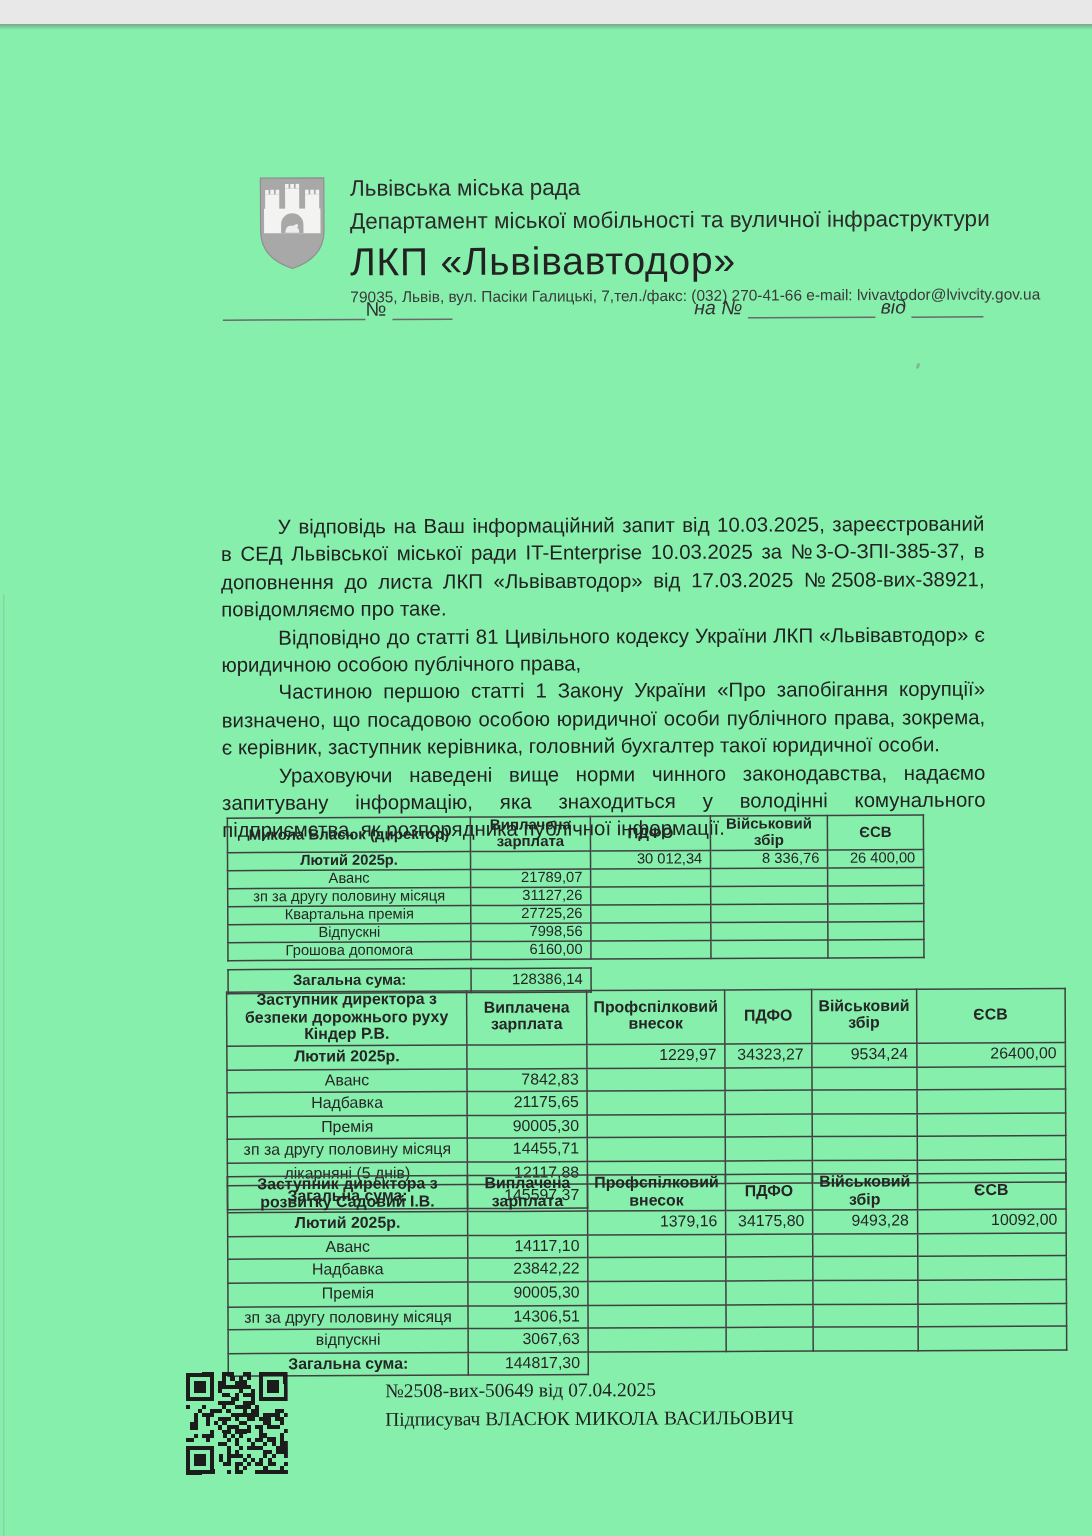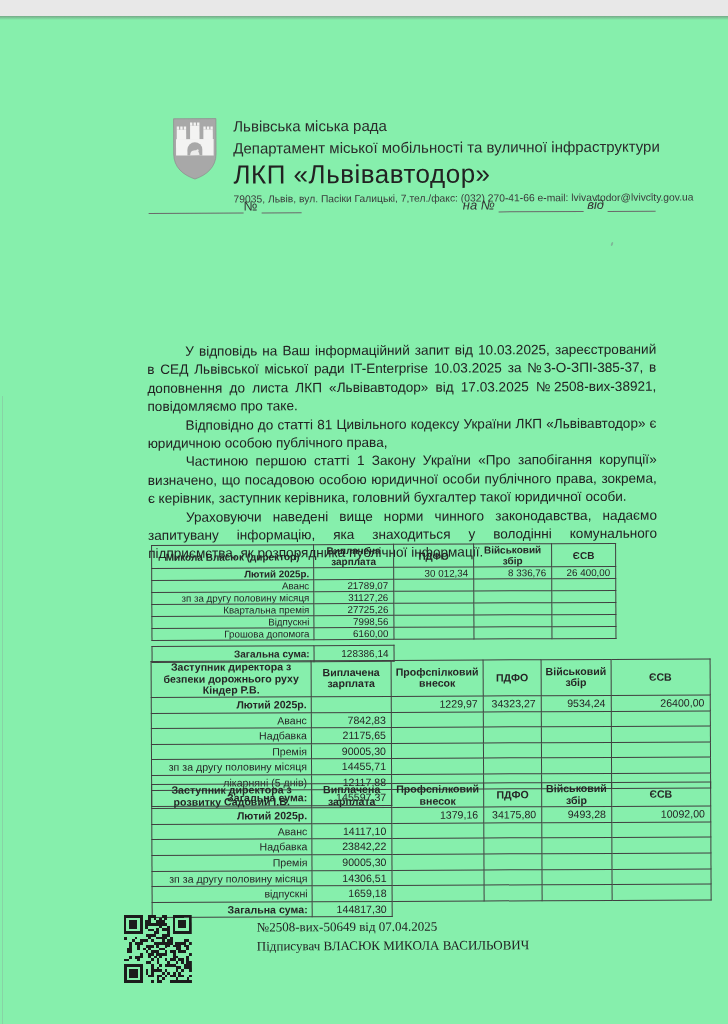--- a/index.html
+++ b/index.html
@@ -26,21 +26,21 @@
   
   .bodytext { position:absolute; left:148px; top:326px; width:509px;
     font-size:13.6px; line-height:18.4px; text-align:justify; color:#222; }
   .bodytext p { margin:0; text-indent:38px; }
 
   
   .tblwrap { position:absolute; }
   table.sal { border-collapse:collapse; table-layout:fixed; }
   table.sal td { border:1px solid #404040; overflow:hidden; padding:0 4px; vertical-align:middle; }
   table.sal td.hd { text-align:center; font-weight:bold; white-space:normal; line-height:1.1; }
-  table.sal td.lbl { text-align:right; white-space:nowrap; }
+  table.sal td.lbl { text-align:center; white-space:nowrap; }
   table.sal td.num { text-align:right; padding-right:5px; white-space:nowrap; }
   table.sal td.b  { font-weight:bold; }
   table.sal td.free { border:none; background:transparent; }
   .t1 td { font-size:9.8px; height:11px; line-height:11px; }
   .t1 td.hd { height:19px; font-size:10px; }
   .t1t td { font-size:10px; height:15px; line-height:15px; }
   .t23 td { font-size:10.6px; height:14.6px; line-height:14.6px; }
   .t23 td.hd { height:21px; font-size:10.6px; }
 
   .tbl1 { left:151px; top:528px; }
@@ -325,21 +325,21 @@
             <tr>
               <td class="lbl">зп за другу половину місяця</td>
               <td class="num">14306,51</td>
               <td class="num"></td>
               <td class="num"></td>
               <td class="num"></td>
               <td class="num"></td>
             </tr>
             <tr>
               <td class="lbl">відпускні</td>
-              <td class="num">1659,18</td>
+              <td class="num">3067,63</td>
               <td class="num"></td>
               <td class="num"></td>
               <td class="num"></td>
               <td class="num"></td>
             </tr>
             <tr>
               <td class="lbl b">Загальна сума:</td>
               <td class="num">144817,30</td>
               <td class="free" colspan="4"></td>
             </tr>

